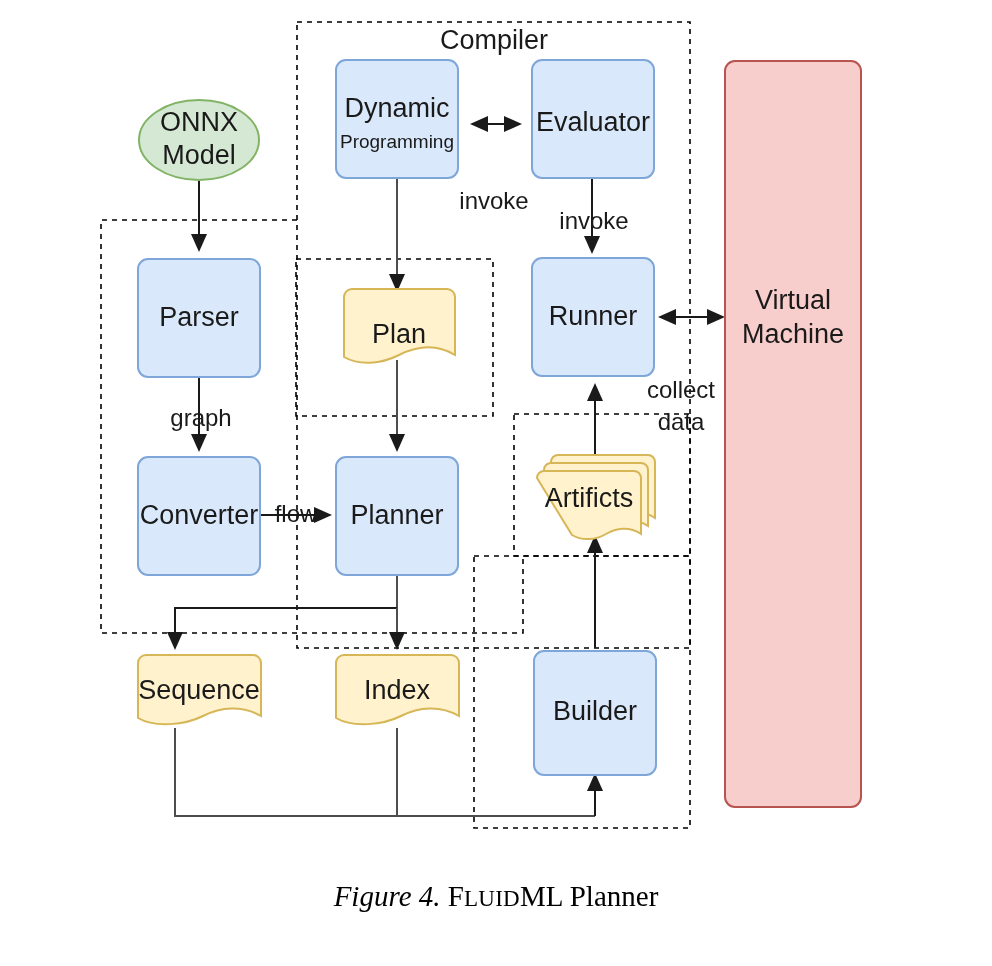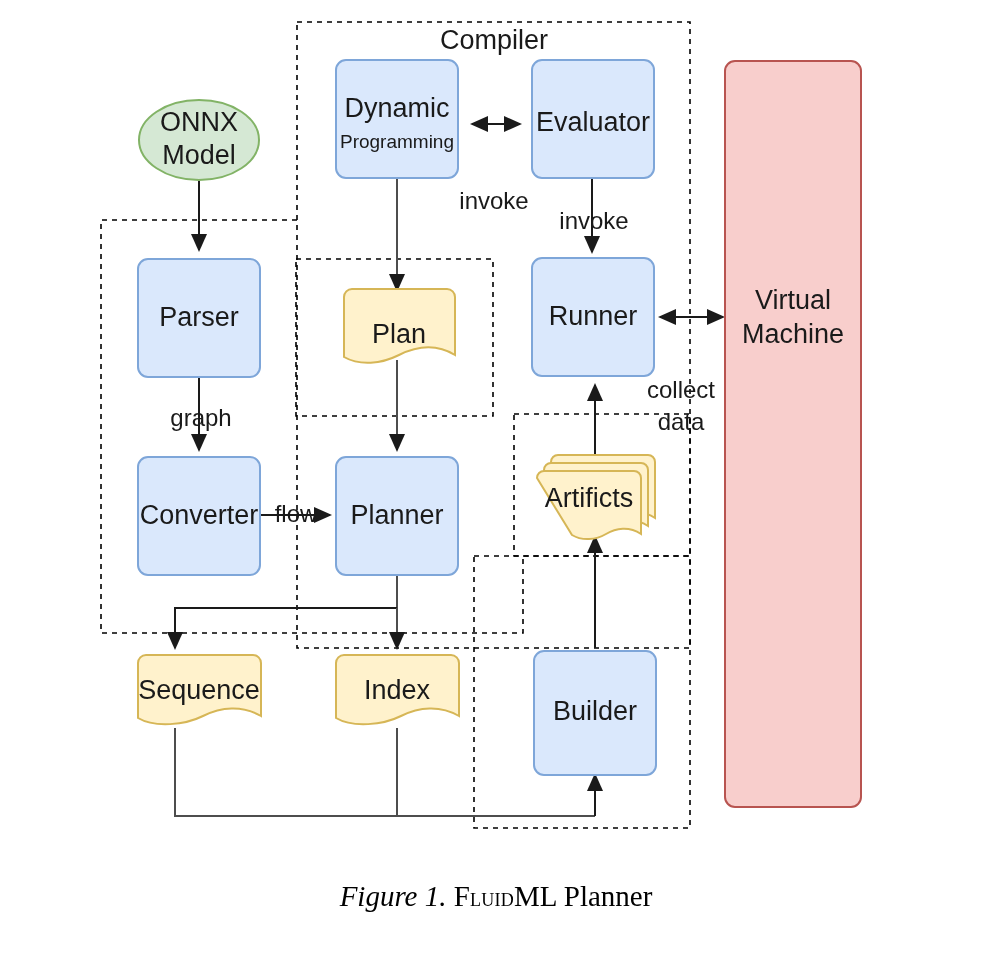--- a/index.html
+++ b/index.html
@@ -98,21 +98,21 @@
     color: #000000;
   }
   .caption .fig-num {
     font-style: italic;
   }
   .caption .sc-first {
     font-variant: normal;
     font-size: 29px;
   }
   .caption .sc-rest {
-    font-size: 18px;
+    font-size: 23px;
     letter-spacing: 0.3px;
   }
 </style>
 </head>
 <body>
 
 <div id="figure-root">
 
   <svg id="diagram" viewBox="0 0 992 860">
     <defs>
@@ -249,16 +249,16 @@
 
     <text class="edge-label" x="494" y="203">invoke</text>
     <text class="edge-label" x="594" y="223">invoke</text>
     <text class="edge-label" x="201" y="420">graph</text>
     <text class="edge-label" x="296" y="516">flow</text>
     <text class="edge-label" x="681" y="392">collect</text>
     <text class="edge-label" x="681" y="424">data</text>
   </svg>
 
   <div class="caption">
-    <span class="fig-num">Figure 1.</span><span>&nbsp;</span><span class="sc-first">F</span><span class="sc-rest">LUID</span><span class="sc-first">ML</span><span> Planner</span>
+    <span class="fig-num">Figure 4.</span><span>&nbsp;</span><span class="sc-first">F</span><span class="sc-rest">LUID</span><span class="sc-first">ML</span><span> Planner</span>
   </div>
 
 </div>
 
 </body></html>

